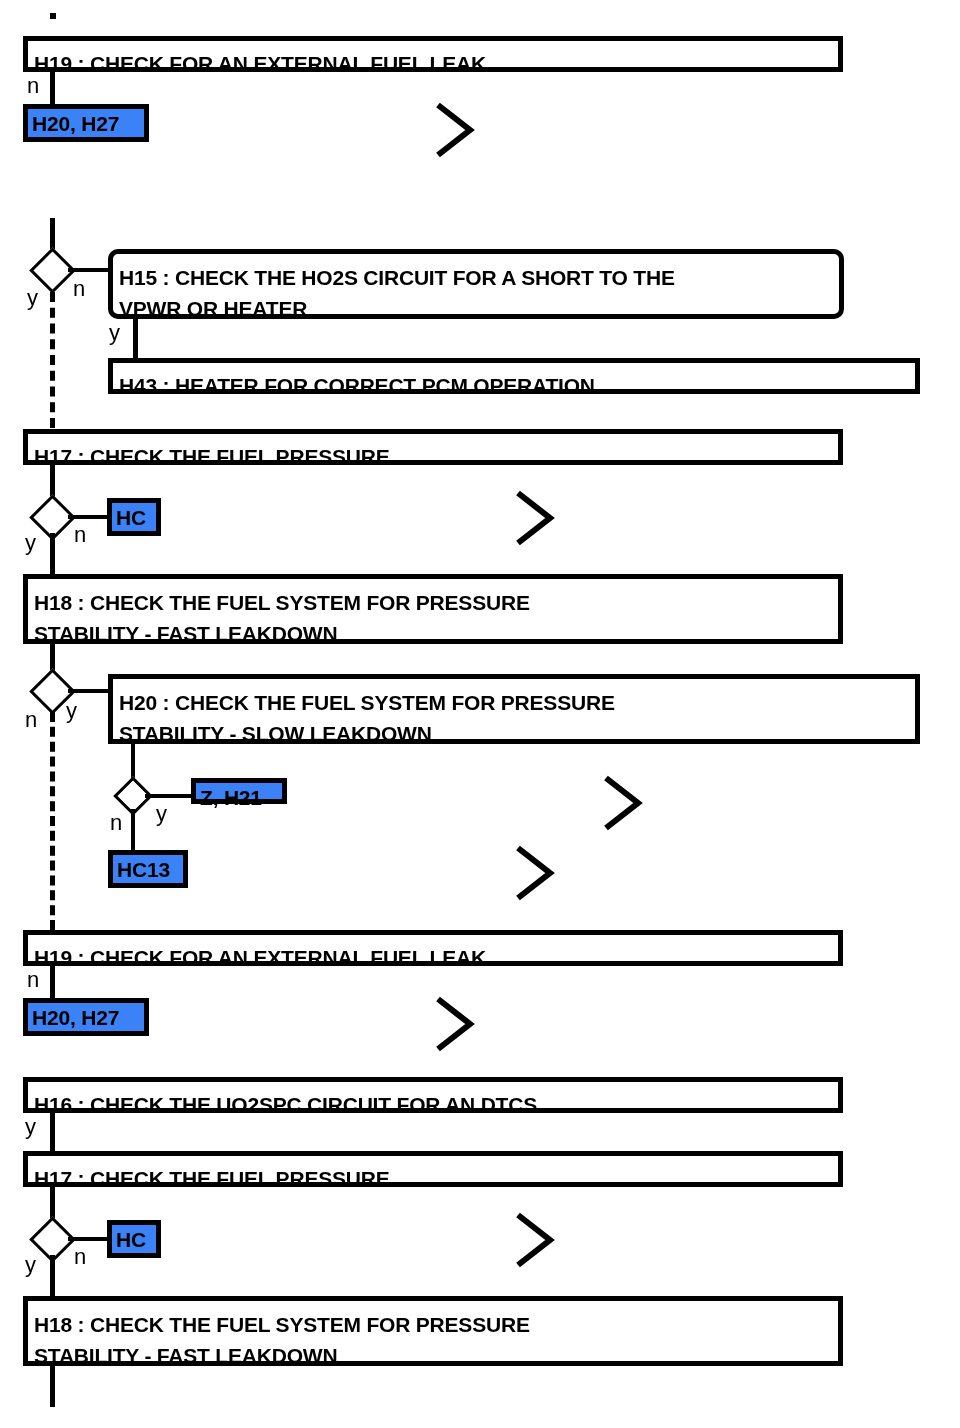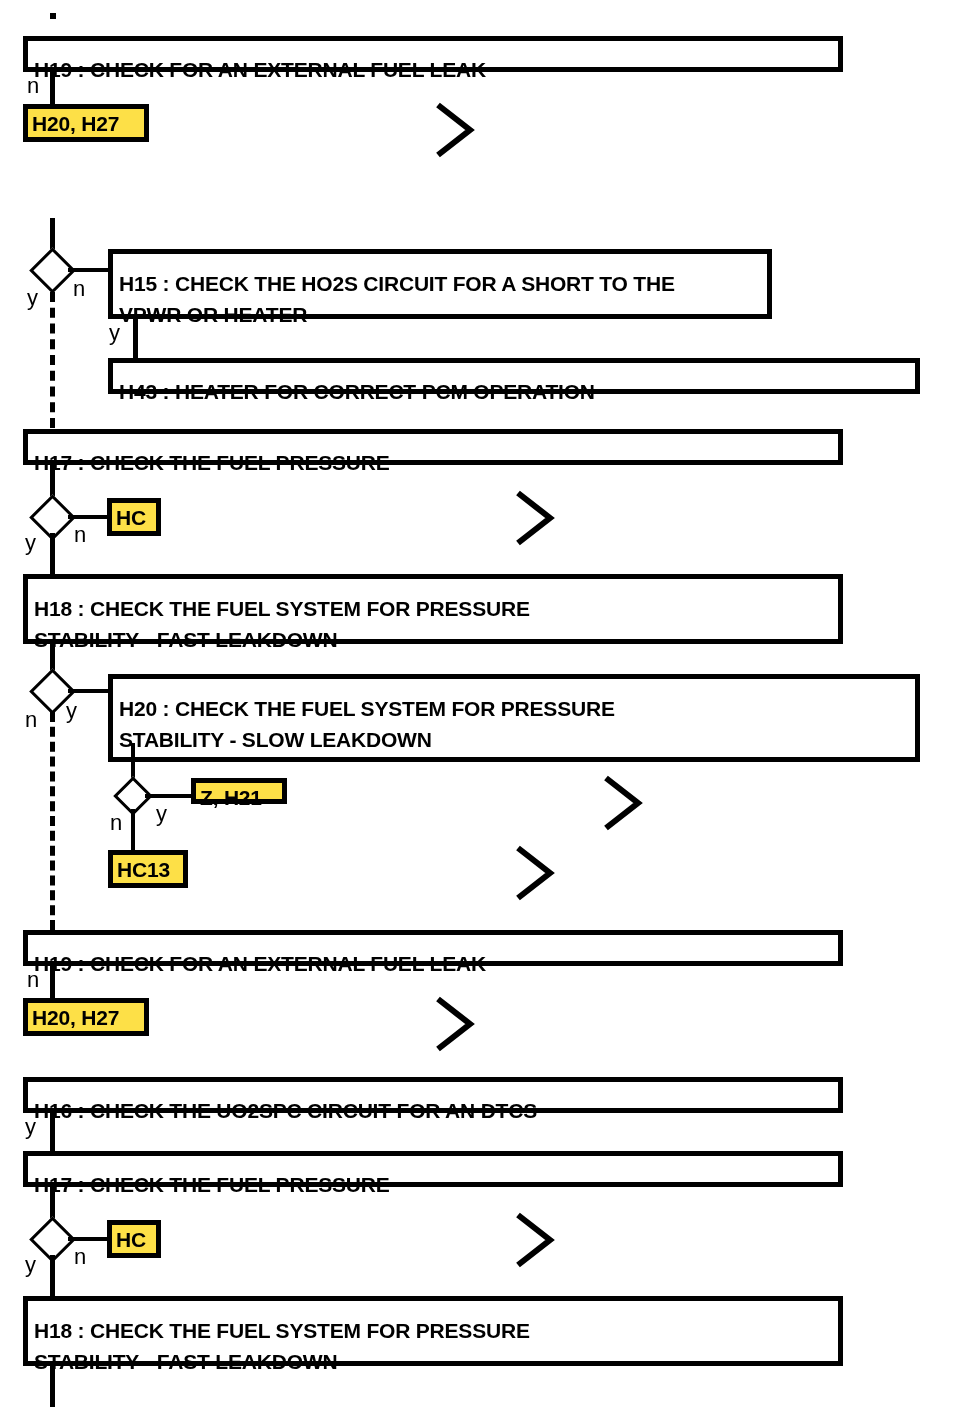--- a/index.html
+++ b/index.html
@@ -21,34 +21,34 @@
     position: absolute;
     box-sizing: border-box;
     border: 5px solid #000000;
     background: #ffffff;
     color: #000000;
     font-family: "Liberation Sans", sans-serif;
     font-weight: bold;
     font-size: 21px;
     line-height: 30px;
     letter-spacing: -0.2px;
-    padding: 14px 0 2px 6px;
+    padding: 8px 0 2px 6px;
     white-space: pre-line;
     display: block;
   }
   .node-box.two-line {
     line-height: 31px;
   }
 
   
   .ref-box {
     position: absolute;
     box-sizing: border-box;
     border: 5px solid #000000;
-    background: #fde047;
+    background: #3b82f6;
     color: #000000;
     font-family: "Liberation Sans", sans-serif;
     font-weight: bold;
     font-size: 21px;
     line-height: 28px;
     letter-spacing: -0.2px;
     padding: 1px 3px 7px 4px;
     white-space: nowrap;
   }
 
@@ -132,21 +132,21 @@
 
 
   <div class="vline" style="left:50px; top:218px; height:34px;"></div>
 
   <div class="diamond" style="left:36px; top:254px; width:33px; height:33px;"></div>
 
   <div class="hline" style="left:68px; top:268px; width:42px;"></div>
   <div class="branch-label" style="left:73px; top:278px;">n</div>
   <div class="branch-label" style="left:27px; top:287px;">y</div>
 
-  <div class="node-box two-line" style="left:108px; top:249px; width:664px; height:70px;">H15 : CHECK THE HO2S CIRCUIT FOR A SHORT TO THE
+  <div class="node-box two-line" style="left:108px; top:249px; width:736px; height:70px;border-radius:10px;">H15 : CHECK THE HO2S CIRCUIT FOR A SHORT TO THE
 VPWR OR HEATER</div>
 
   <div class="vline" style="left:133px; top:318px; height:42px;"></div>
   <div class="branch-label" style="left:109px; top:322px;">y</div>
 
   <div class="node-box" style="left:108px; top:358px; width:812px; height:36px;">H43 : HEATER FOR CORRECT PCM OPERATION</div>
 
   <div class="vline dashed" style="left:50px; top:292px; height:136px;"></div>
 
   <div class="node-box" style="left:23px; top:429px; width:820px; height:36px;">H17 : CHECK THE FUEL PRESSURE</div>
@@ -173,21 +173,21 @@
 STABILITY - FAST LEAKDOWN</div>
 
   <div class="vline" style="left:50px; top:643px; height:30px;"></div>
 
   <div class="diamond" style="left:36px; top:675px; width:33px; height:33px;"></div>
 
   <div class="hline" style="left:68px; top:689px; width:42px;"></div>
   <div class="branch-label" style="left:66px; top:700px;">y</div>
   <div class="branch-label" style="left:25px; top:709px;">n</div>
 
-  <div class="node-box two-line" style="left:108px; top:674px; width:812px; height:88px;">H20 : CHECK THE FUEL SYSTEM FOR PRESSURE
+  <div class="node-box two-line" style="left:108px; top:674px; width:812px; height:70px;">H20 : CHECK THE FUEL SYSTEM FOR PRESSURE
 STABILITY - SLOW LEAKDOWN</div>
 
   <div class="vline thin" style="left:131px; top:743px; height:36px;"></div>
 
   <div class="diamond small" style="left:119px; top:782px; width:28px; height:28px;"></div>
 
   <div class="hline" style="left:145px; top:794px; width:48px;"></div>
   <div class="branch-label" style="left:156px; top:803px;">y</div>
   <div class="branch-label" style="left:110px; top:812px;">n</div>
 

